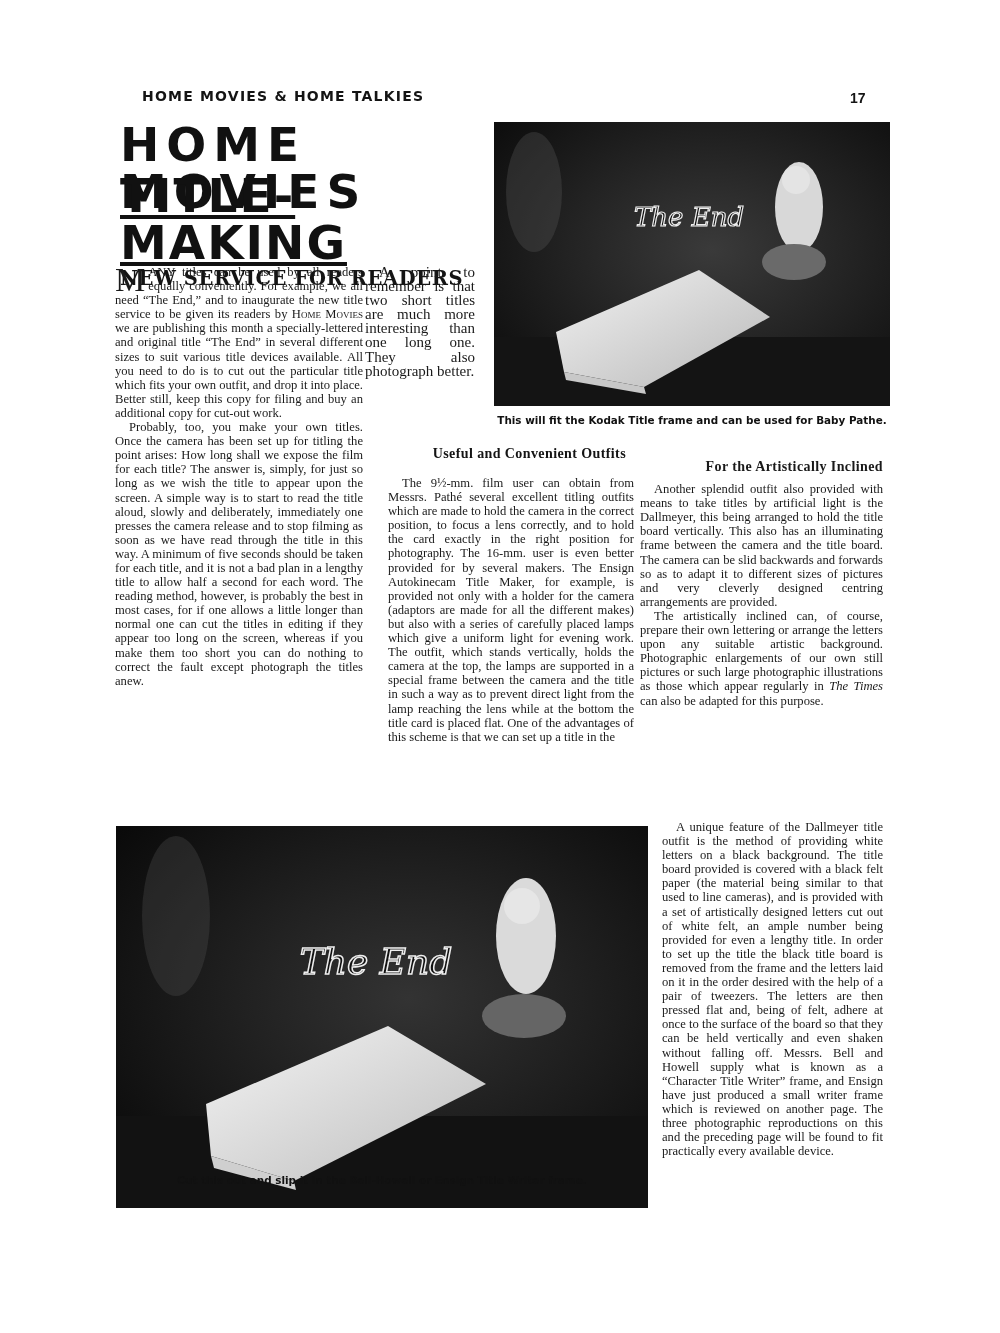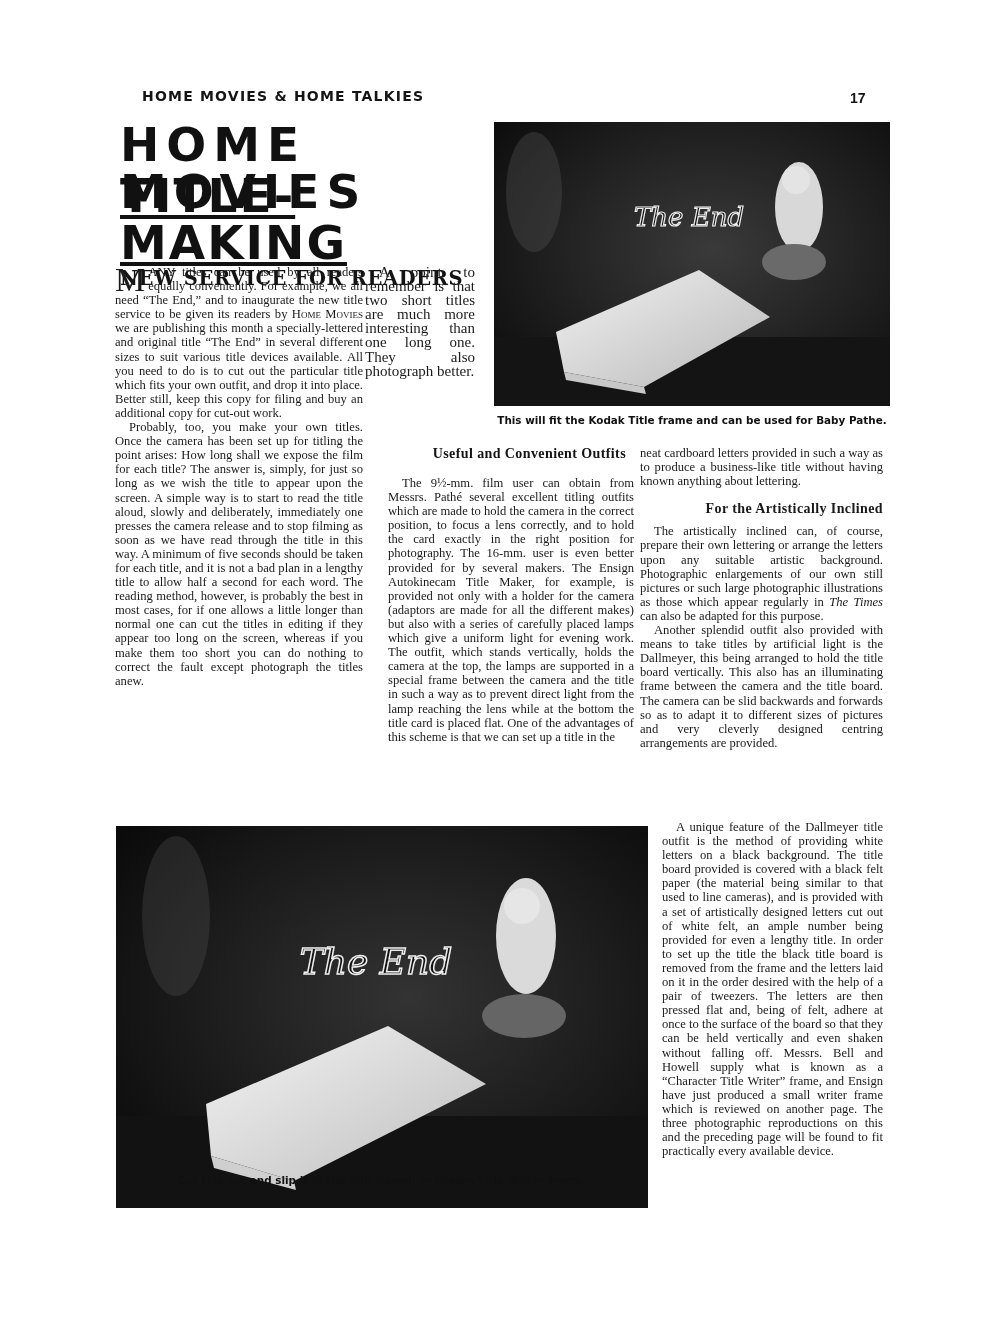--- a/index.html
+++ b/index.html
@@ -70,24 +70,23 @@
   </svg>
 </div>
 <div class="abs caption" style="left:494px; top:414px; width:396px;">This will fit the Kodak Title frame and can be used for Baby Pathe.</div>
 
 <div class="abs section-head" style="left:380px; top:446px; width:246px;">Useful and Convenient Outfits</div>
 <div class="abs col" style="left:380px; top:476px; width:246px;margin-left:8px;">
   <p>The 9½-mm. film user can obtain from Messrs. Pathé several excellent titling outfits which are made to hold the camera in the correct position, to focus a lens correctly, and to hold the card exactly in the right position for photography. The 16-mm. user is even better provided for by several makers. The Ensign Autokinecam Title Maker, for example, is provided not only with a holder for the camera (adaptors are made for all the different makes) but also with a series of carefully placed lamps which give a uniform light for evening work. The outfit, which stands vertically, holds the camera at the top, the lamps are supported in a special frame between the camera and the title in such a way as to prevent direct light from the lamp reaching the lens while at the bottom the title card is placed flat. One of the advantages of this scheme is that we can set up a title in the</p>
 </div>
 
 <div class="abs col" style="left:640px; top:446px; width:243px;">
-  <p class="noindent">neat cardboard letters provided in such a way as to produce a business-like title without having known anything about lettering.</p>
   <div class="section-head" style="margin:14px 0 8px;">For the Artistically Inclined</div>
+  <p>Another splendid outfit also provided with means to take titles by artificial light is the Dallmeyer, this being arranged to hold the title board vertically. This also has an illuminating frame between the camera and the title board. The camera can be slid backwards and forwards so as to adapt it to different sizes of pictures and very cleverly designed centring arrangements are provided.</p>
   <p><span>The artistically inclined can, of course, prepare their own lettering or arrange the letters upon any suitable artistic background. Photographic enlargements of our own still pictures or such large photographic illustrations as those which appear regularly in </span><i>The Times</i><span> can also be adapted for this purpose.</span></p>
-  <p>Another splendid outfit also provided with means to take titles by artificial light is the Dallmeyer, this being arranged to hold the title board vertically. This also has an illuminating frame between the camera and the title board. The camera can be slid backwards and forwards so as to adapt it to different sizes of pictures and very cleverly designed centring arrangements are provided.</p>
 </div>
 
 <div class="abs col" style="left:662px; top:820px; width:221px;">
   <p>A unique feature of the Dallmeyer title outfit is the method of providing white letters on a black background. The title board provided is covered with a black felt paper (the material being similar to that used to line cameras), and is provided with a set of artistically designed letters cut out of white felt, an ample number being provided for even a lengthy title. In order to set up the title the black title board is removed from the frame and the letters laid on it in the order desired with the help of a pair of tweezers. The letters are then pressed flat and, being of felt, adhere at once to the surface of the board so that they can be held vertically and even shaken without falling off. Messrs. Bell and Howell supply what is known as a “Character Title Writer” frame, and Ensign have just produced a small writer frame which is reviewed on another page. The three photographic reproductions on this and the preceding page will be found to fit practically every available device.</p>
 </div>
 
 <div class="abs photo" style="left:116px; top:826px; width:532px; height:382px;">
   <svg viewBox="0 0 532 382" preserveAspectRatio="none">
     <defs>
       <radialGradient id="g2" cx="0.55" cy="0.45" r="0.7">

